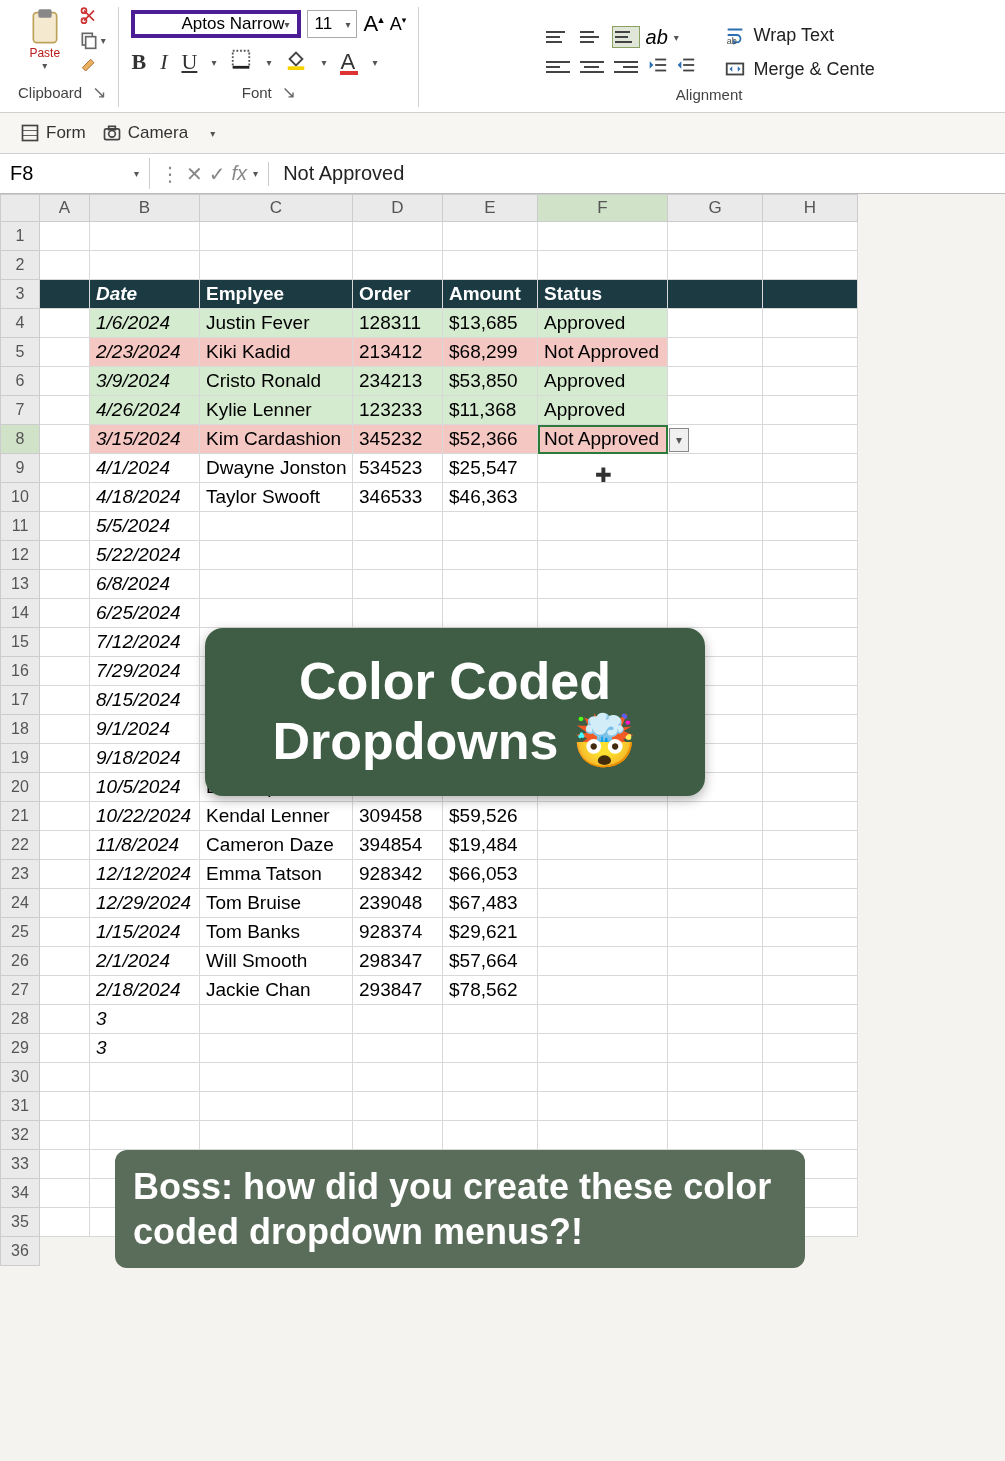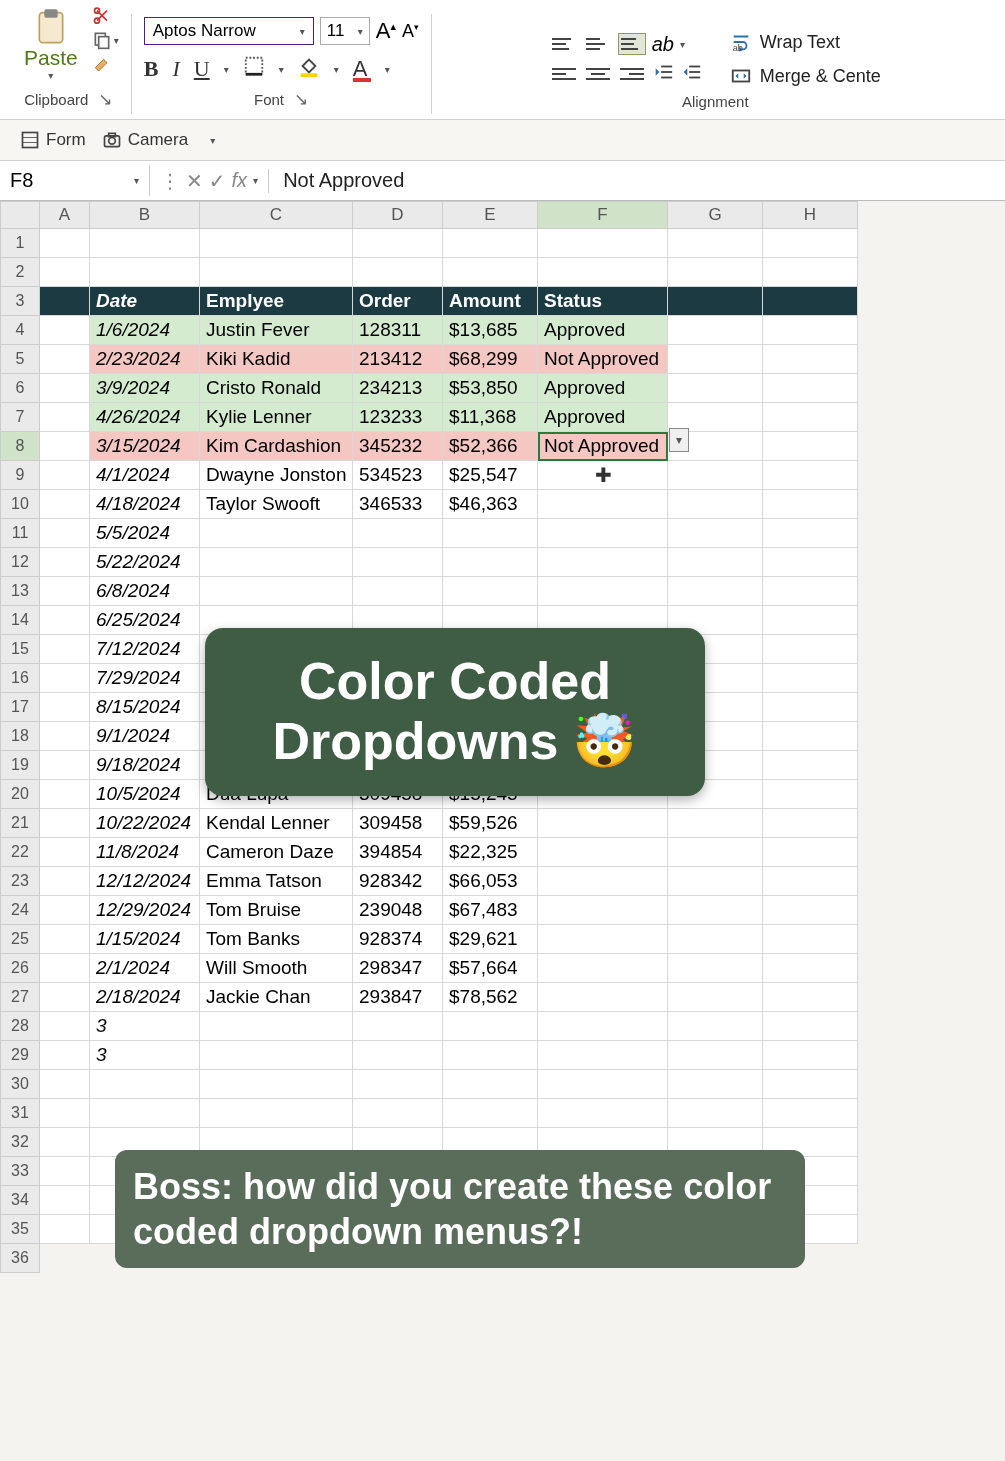--- a/index.html
+++ b/index.html
@@ -64,27 +64,27 @@
 }
 .font-dropdown {
   display: flex;
   align-items: center;
   gap: 6px;
   margin-bottom: 10px;
 }
 .font-name {
   width: 170px;
   height: 28px;
-  border: 1px solid #4c1d95;
+  border: 4px solid #4c1d95;
   background: #fff;
   font-size: 17px;
   padding: 2px 8px;
   display: flex;
   align-items: center;
-  justify-content: space-between;
+  justify-content: flex-end;
 }
 .font-size {
   width: 50px;
   height: 28px;
   border: 1px solid #aaa;
   background: #fff;
   font-size: 17px;
   padding: 2px 6px;
   display: flex;
   align-items: center;
@@ -265,21 +265,21 @@
 <div class="ribbon">
   <div class="ribbon-groups">
 
     <div class="group">
       <div style="display:flex; align-items:flex-start; gap:4px;">
         <div class="paste-box">
           <svg class="icon" viewBox="0 0 24 24" style="width:40px;height:40px">
             <rect x="5" y="4" width="14" height="18" rx="2" fill="#f5ead0" stroke="#bfa25a"></rect>
             <rect x="8" y="2" width="8" height="5" rx="1" fill="#888"></rect>
           </svg>
-          <span style="font-size:21px;color:#4d7c0f">Paste</span>
+          <span style="font-size:12px;color:#b91c1c">Paste</span>
           <span class="caret">▾</span>
         </div>
         <div class="clip-stack">
           <div class="small-icon-btn">
             <svg viewBox="0 0 24 24" width="20" height="20">
                 <path d="M6 8 L18 20 M18 8 L6 20" stroke="#c33" stroke-width="2"></path>
                 <circle cx="6" cy="8" r="3" fill="none" stroke="#c33" stroke-width="2"></circle>
                 <circle cx="6" cy="20" r="3" fill="none" stroke="#c33" stroke-width="2"></circle>
               </svg>
           </div>
@@ -730,21 +730,21 @@
             <div class="cell col-E cE">$59,526</div>
             <div class="cell col-F cF"></div>
             <div class="cell col-G cG"></div>
             <div class="cell col-H cH"></div>
           </div>
           <div class="cell-row">
             <div class="cell col-A cA"></div>
             <div class="cell col-B cB">11/8/2024</div>
             <div class="cell col-C cC">Cameron Daze</div>
             <div class="cell col-D cD">394854</div>
-            <div class="cell col-E cE">$22,325</div>
+            <div class="cell col-E cE">$19,484</div>
             <div class="cell col-F cF"></div>
             <div class="cell col-G cG"></div>
             <div class="cell col-H cH"></div>
           </div>
           <div class="cell-row">
             <div class="cell col-A cA"></div>
             <div class="cell col-B cB">12/12/2024</div>
             <div class="cell col-C cC">Emma Tatson</div>
             <div class="cell col-D cD">928342</div>
             <div class="cell col-E cE">$66,053</div>

